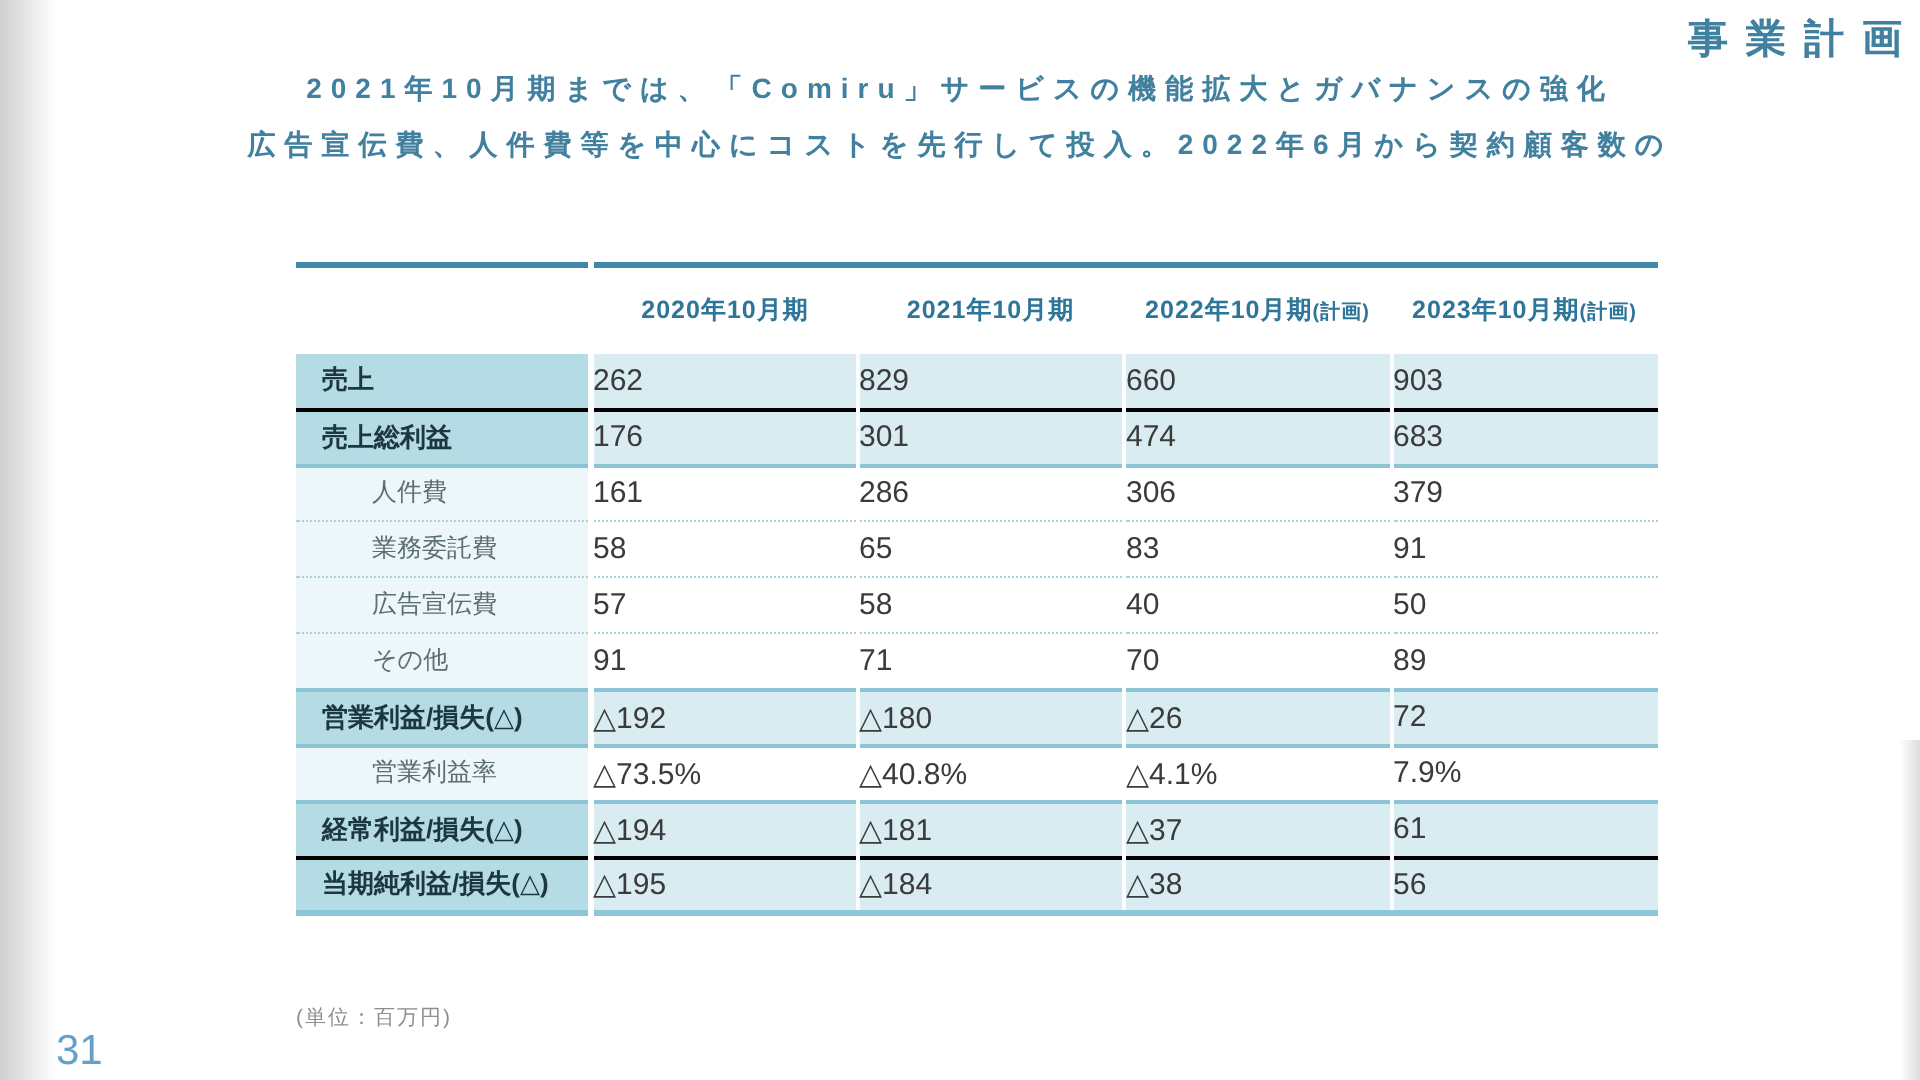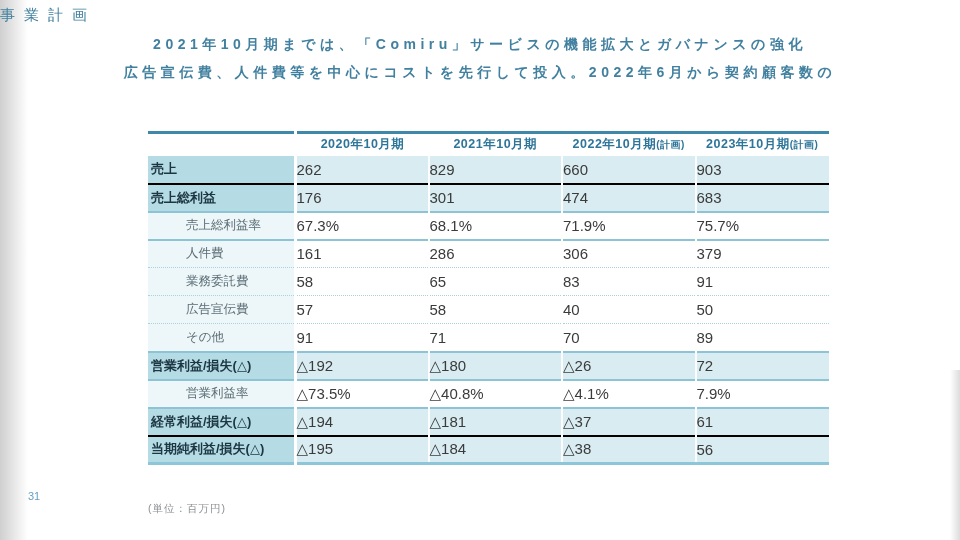--- a/index.html
+++ b/index.html
@@ -20,47 +20,47 @@
   *{margin:0;padding:0;box-sizing:border-box}
   html,body{background:#ffffff}
   body{font-family:"Liberation Sans","DejaVu Sans",sans-serif}
   .slide{position:relative;width:960px;height:540px;background:#ffffff;overflow:hidden}
 
   .left-shade{position:absolute;left:0;top:0;bottom:0;width:28px;
     background:linear-gradient(90deg,rgba(168,168,168,.55),rgba(255,255,255,0));pointer-events:none}
   .right-shade{position:absolute;right:0;bottom:0;width:10px;height:170px;
     background:linear-gradient(270deg,rgba(168,168,168,.4),rgba(255,255,255,0));pointer-events:none}
 
-  .headline{position:absolute;top:6px;left:0;right:0;text-align:left;
-    color:var(--text-blue);font-weight:normal;font-size:15px;letter-spacing:9px}
+  .headline{position:absolute;top:6px;left:0;right:0;text-align:right;
+    color:var(--text-blue);font-weight:bold;font-size:20px;letter-spacing:9px}
   .desc{position:absolute;top:30px;left:0;right:0;text-align:center;
     color:var(--text-blue);font-size:14px;letter-spacing:4.5px;line-height:28px;font-weight:700}
 
   .fin-table{position:absolute;left:148px;top:131px;width:681px;
     border-collapse:collapse;table-layout:fixed;
     border-top:3px solid var(--table-top-border);
     border-bottom:3px solid var(--table-bottom-border)}
   .fin-table th,.fin-table td{height:28px;padding:0;font-weight:normal;vertical-align:middle}
   .fin-table thead th{color:var(--header-blue);font-weight:bold;font-size:12.5px;
-    text-align:center;height:23px;letter-spacing:.5px;background:#ffffff}
+    text-align:center;height:44px;letter-spacing:.5px;background:#ffffff}
   .plan-suffix{font-size:10px;font-weight:bold}
   .label-col{width:147px;text-align:left;border-right:3px solid #ffffff}
   td.val{text-align:left;font-size:15px;color:var(--num-color);
     border-left:2px solid rgba(255,255,255,.85)}
   tr.highlight td.label-col{background:var(--hl-label-bg);font-weight:bold;
-    font-size:13px;color:var(--label-dark);padding-left:3px}
+    font-size:13px;color:var(--label-dark);padding-left:13px}
   tr.highlight td.val{background:var(--hl-data-bg)}
   tr.sub td.label-col{background:var(--sub-label-bg);color:var(--sub-label-color);
     font-size:12.5px;padding-left:38px}
   tr.sub td.val{background:#ffffff}
   tr.sep-blue td{border-top:2px solid var(--row-border)}
   tr.sep-white td{border-top:2px solid #000000}
   tr.sep-dot td{border-top:1px dotted #a9d2de}
 
-  .page-number{position:absolute;left:28px;top:490px;font-size:11px;color:var(--page-num-blue)}
+  .page-number{position:absolute;left:28px;top:514px;font-size:21px;color:var(--page-num-blue)}
   .unit-note{position:absolute;left:148px;top:502px;width:681px;
     font-size:10.5px;color:var(--unit-color);letter-spacing:1px}
 </style>
 </head>
 <body>
 
 <div class="slide">
   <div class="left-shade"></div>
   <div class="right-shade"></div>
 
@@ -88,27 +88,20 @@
           <td class="val">829</td>
           <td class="val">660</td>
           <td class="val">903</td>
         </tr>
         <tr class="highlight sep-white">
           <td class="label-col">売上総利益</td>
           <td class="val">176</td>
           <td class="val">301</td>
           <td class="val">474</td>
           <td class="val">683</td>
-        </tr>
-        <tr class="sub sep-blue">
-          <td class="label-col">売上総利益率</td>
-          <td class="val">67.3%</td>
-          <td class="val">68.1%</td>
-          <td class="val">71.9%</td>
-          <td class="val">75.7%</td>
         </tr>
         <tr class="sub sep-blue">
           <td class="label-col">人件費</td>
           <td class="val">161</td>
           <td class="val">286</td>
           <td class="val">306</td>
           <td class="val">379</td>
         </tr>
         <tr class="sub sep-dot">
           <td class="label-col">業務委託費</td>

